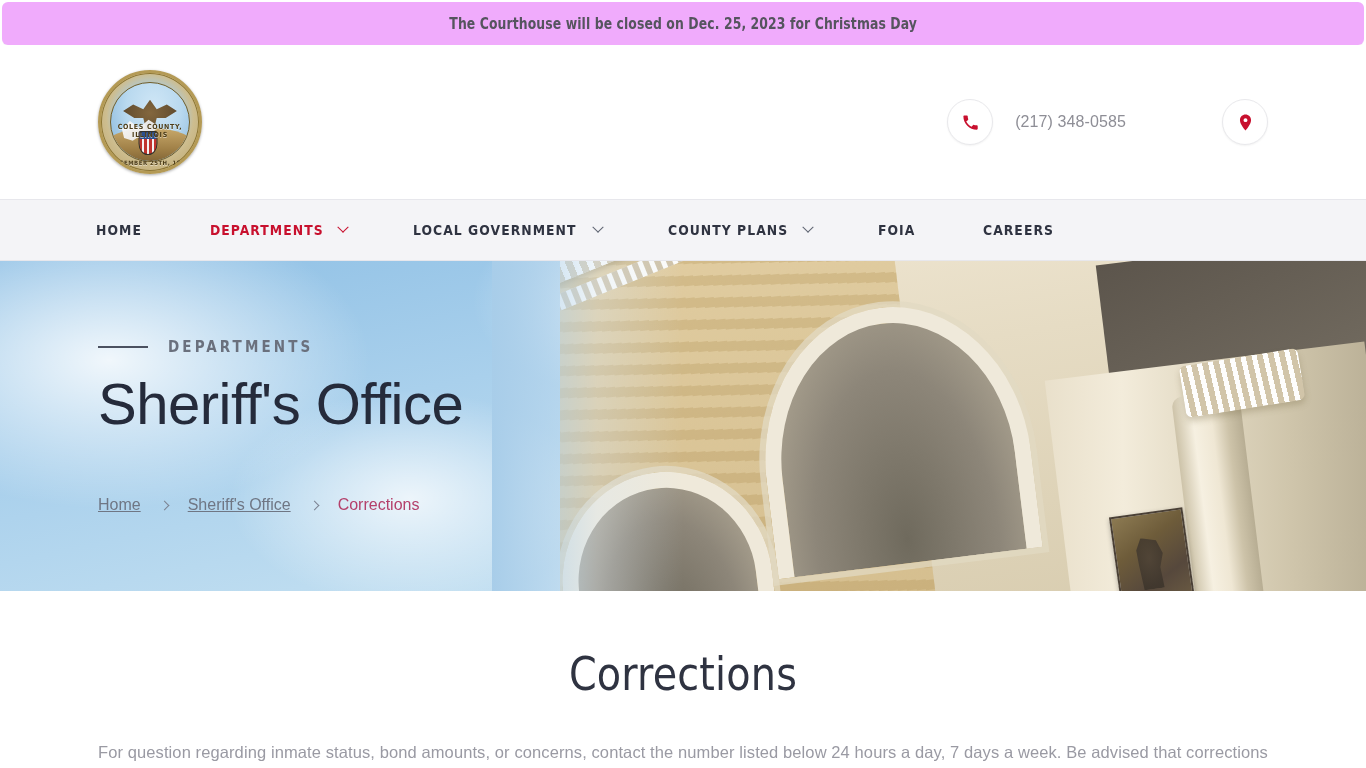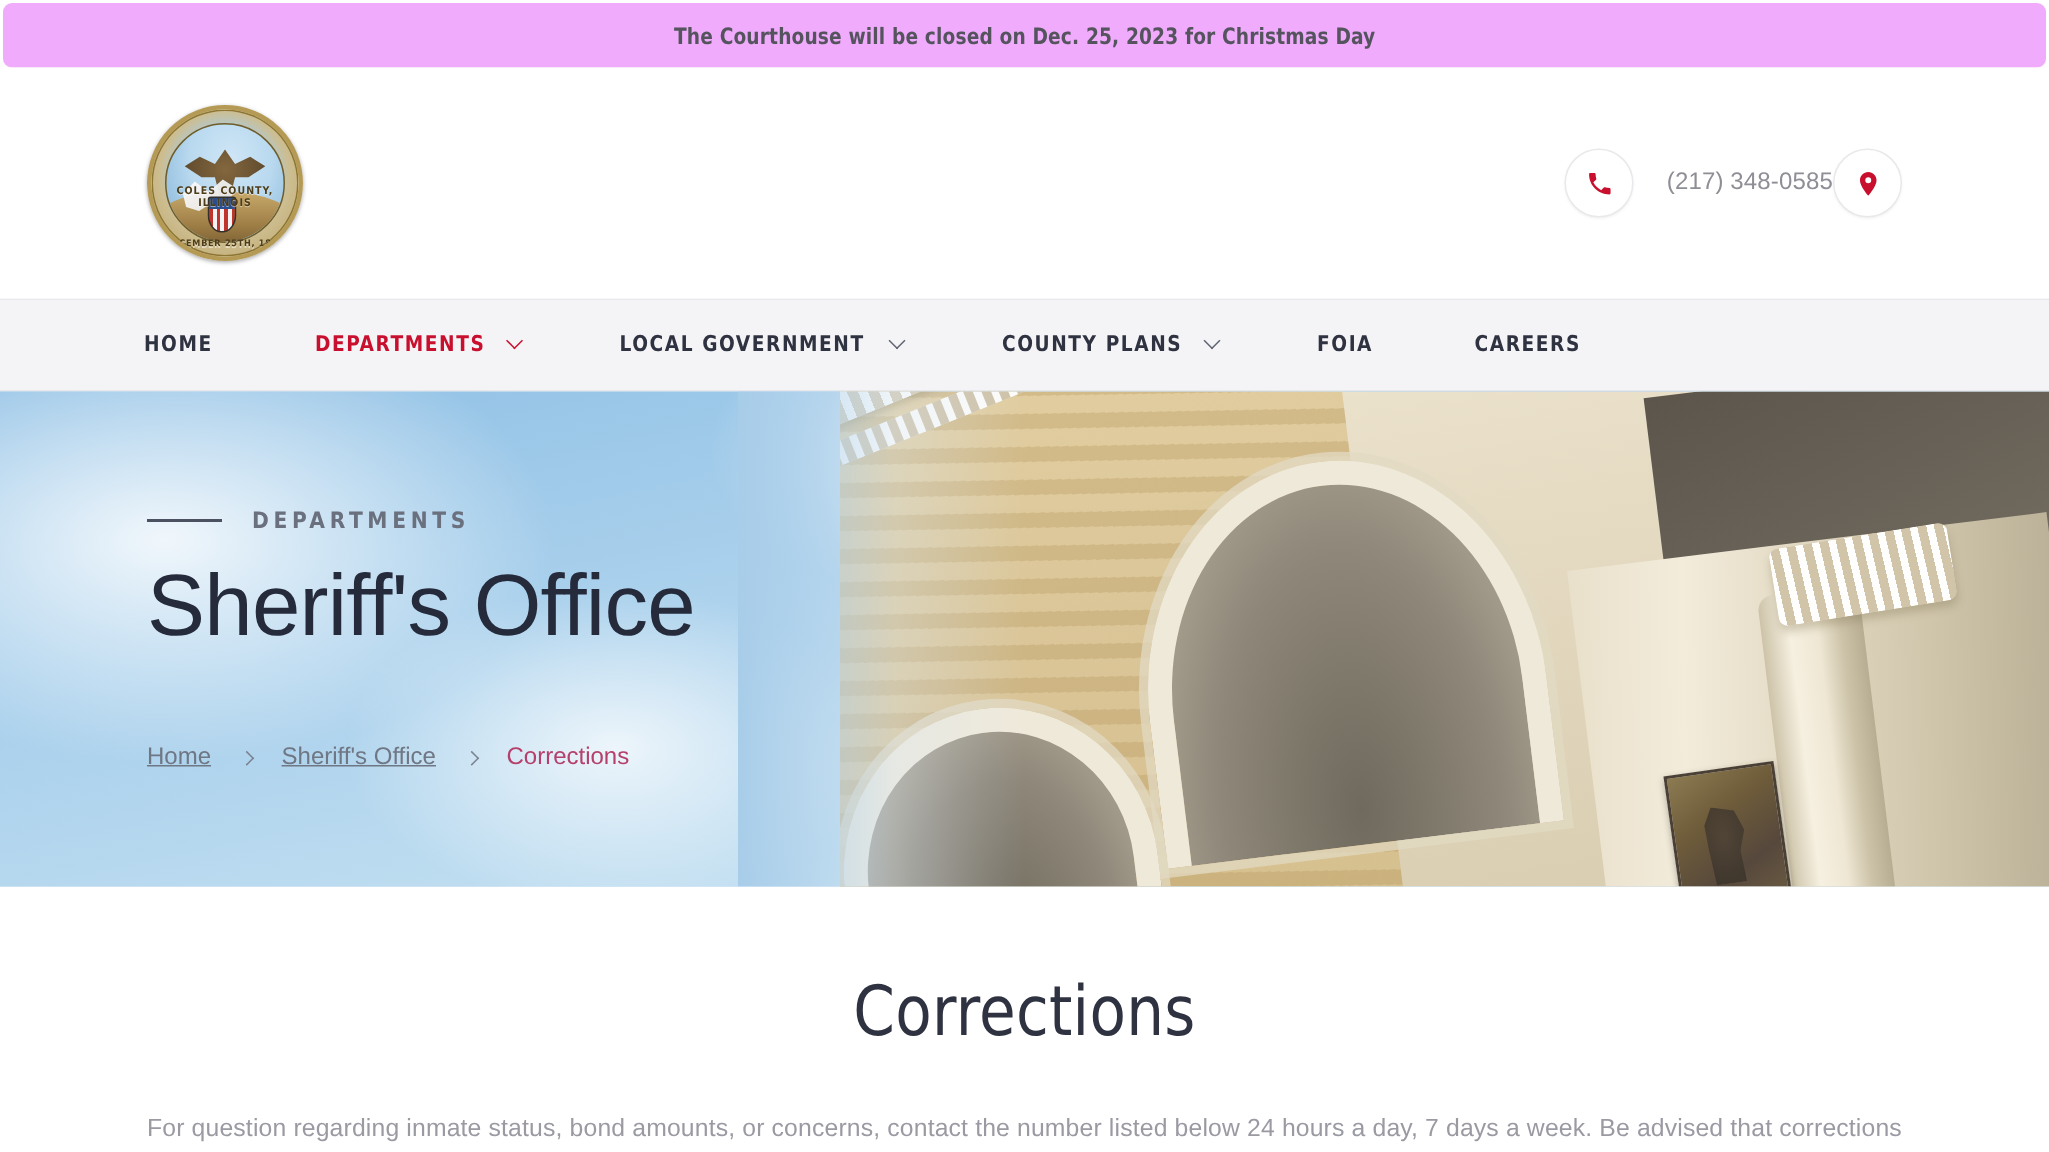--- a/index.html
+++ b/index.html
@@ -113,20 +113,21 @@
     letter-spacing: .7px;
     text-shadow: 0 1px 0 rgba(255,255,255,.5);
   }
   .seal-text-top { top: 5px; margin-top: 45px; }
   .seal-text-bottom { bottom: 5px; font-size: 6px; letter-spacing: .5px; }
 
   .header-contacts {
     margin-left: auto;
     display: flex;
     align-items: center;
+    gap: 96px;
     padding-right: 0px;
   }
   .contact-block { display: flex; align-items: center; gap: 22px; }
   .contact-circle {
     width: 46px; height: 46px;
     border-radius: 50%;
     border: 1px solid #e9e9ec;
     background: #fff;
     display: flex; align-items: center; justify-content: center;
     box-shadow: 0 1px 2px rgba(0,0,0,.05);

